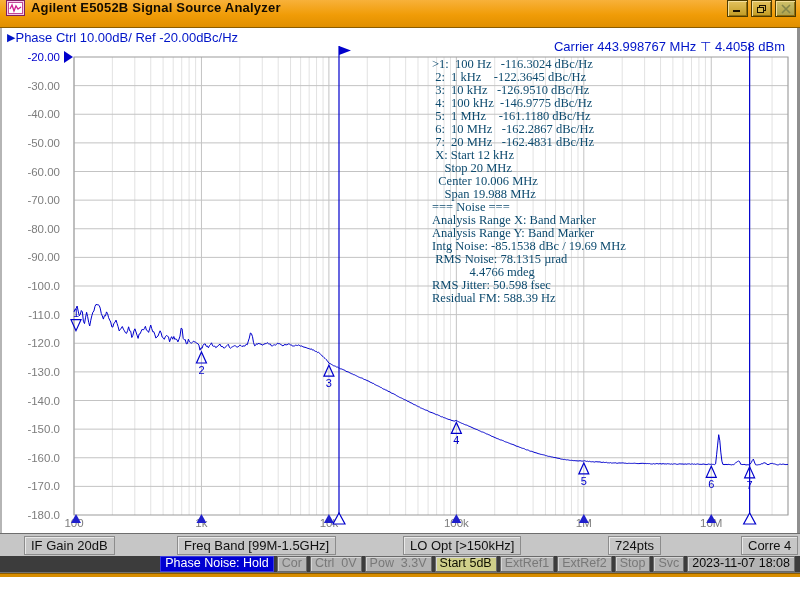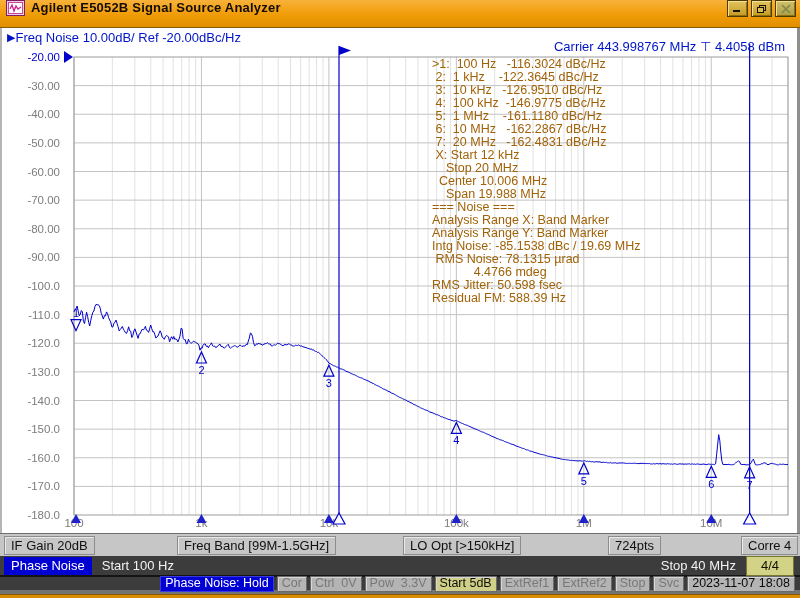--- a/index.html
+++ b/index.html
@@ -18,41 +18,41 @@
     box-shadow:inset 1px 1px 0 #f4df9a, inset -1px -1px 0 #8f6e10}
   .win-btn.disabled{background:linear-gradient(#cfc26a,#ad9f49)}
 
   
   .screen{position:relative;height:505px;flex:0 0 505px;background:#fff;
     border-left:2px solid #b5b5b5;border-right:3px solid #8f8f8f;overflow:hidden}
   .trace-header{position:absolute;left:5px;top:2px;font-size:13px;color:#0014c8;white-space:pre}
   .trace-header .arr{color:#0014c8;font-size:11px;vertical-align:1px}
   .carrier{position:absolute;top:11px;right:12px;font-size:13px;color:#0014c8;white-space:pre}
   #plot-svg{position:absolute;left:0;top:0}
-  #readout{position:absolute;left:430px;top:30px;color:#a16207;
-    font-family:Liberation Sans, sans-serif;
+  #readout{position:absolute;left:430px;top:30px;color:#0c4a6e;
+    font-family:Liberation Serif, serif;
     font-size:12.5px;line-height:13px;white-space:pre}
 
   
   .cellbar{position:relative;height:23px;flex:0 0 23px;background:#c6c6c6;border-top:1px solid #6e6e6e}
   .cell{position:absolute;top:2px;height:19px;line-height:17px;padding:0 6px;font-size:13px;color:#111;
     background:#c6c6c6;border:1px solid #8c8c8c;box-shadow:inset 1px 1px 0 #e9e9e9;white-space:pre}
 
   
   .tabbar{height:21px;flex:0 0 21px;background:#3c3c3c;display:flex;align-items:center;
     border-bottom:2px solid #141414;padding:0 4px;gap:10px}
   .tab-active{background:#0000d2;color:#fff;font-size:13px;padding:1px 7px 2px;white-space:pre}
   .tab-info{color:#f2f2f2;font-size:13px;white-space:pre}
   .tab-stop{margin-left:auto;color:#f2f2f2;font-size:13px;white-space:pre}
   .page-box{background:#d3d388;color:#101000;font-size:13px;padding:1px 14px 2px;
     border:1px solid #77772f;margin-right:2px;white-space:pre}
 
   
   .bottombar{height:17px;flex:0 0 17px;background:#3c3c3c;display:flex;align-items:center;
-    justify-content:flex-end;gap:3px;padding:0 5px 0 0;border-bottom:4px solid #737373}
+    justify-content:flex-end;gap:3px;padding:0 5px 0 0;border-bottom:1px solid #737373}
   .bbox{font-size:12.5px;line-height:13px;padding:0 4px 1px;border:1px solid #6a6a6a;
     box-shadow:inset 1px 1px 0 #d6d6d6;background:#b4b4b4;white-space:pre}
   .bbox.active{background:#0000d2;color:#fff;border-color:#3a3ae0;box-shadow:none}
   .bbox.disabled{color:#787878}
   .bbox.highlight{background:#cfcf8a;color:#101000}
   .bbox.normal{color:#0a0a0a}
 
   .bottom-strip{height:4px;flex:0 0 4px;background:#d88d00;border-top:1px solid #8a5c00}
 </style>
 </head>
@@ -199,39 +199,33 @@
         <polygon points="581.8124626335871,486 576.8124626335871,495 586.8124626335871,495" fill="#2020cc"></polygon>
         <path d="M709.2655782919838,438.29567875 L704.2655782919838,449.29567875 L714.2655782919838,449.29567875 Z" fill="none" stroke="#0000cc" stroke-width="1.2"></path>
         <text x="709.2655782919838" y="460.29567875" text-anchor="middle" font-size="11" fill="#0000cc">6</text>
         <polygon points="709.2655782919838,486 704.2655782919838,495 714.2655782919838,495" fill="#2020cc"></polygon>
         <path d="M747.6327891459919,438.85787375 L742.6327891459919,449.85787375 L752.6327891459919,449.85787375 Z" fill="none" stroke="#0000cc" stroke-width="1.2"></path>
         <text x="747.6327891459919" y="460.85787375" text-anchor="middle" font-size="11" fill="#0000cc">7</text>
         <polygon points="747.6327891459919,486 742.6327891459919,495 752.6327891459919,495" fill="#2020cc"></polygon>
         <polygon points="336.9981278272775,485 330.9981278272775,496 342.9981278272775,496" fill="#ffffff" stroke="#0000cc" stroke-width="1.2"></polygon>
         <polygon points="747.6327891459919,485 741.6327891459919,496 753.6327891459919,496" fill="#ffffff" stroke="#0000cc" stroke-width="1.2"></polygon>
       </svg>
-    <div class="trace-header"><span class="arr">▶</span><span>Freq Noise 10.00dB/ Ref -20.00dBc/Hz</span></div>
+    <div class="trace-header"><span class="arr">▶</span><span>Phase Ctrl 10.00dB/ Ref -20.00dBc/Hz</span></div>
     <div class="carrier"><span>Carrier 443.998767 MHz</span><span> </span><span>⊤</span><span> </span><span>4.4058 dBm</span></div>
     <div id="readout"><div>&gt;1:  100 Hz   -116.3024 dBc/Hz</div><div> 2:  1 kHz    -122.3645 dBc/Hz</div><div> 3:  10 kHz   -126.9510 dBc/Hz</div><div> 4:  100 kHz  -146.9775 dBc/Hz</div><div> 5:  1 MHz    -161.1180 dBc/Hz</div><div> 6:  10 MHz   -162.2867 dBc/Hz</div><div> 7:  20 MHz   -162.4831 dBc/Hz</div><div> X: Start 12 kHz</div><div>    Stop 20 MHz</div><div>  Center 10.006 MHz</div><div>    Span 19.988 MHz</div><div>=== Noise ===</div><div>Analysis Range X: Band Marker</div><div>Analysis Range Y: Band Marker</div><div>Intg Noise: -85.1538 dBc / 19.69 MHz</div><div> RMS Noise: 78.1315 µrad</div><div>            4.4766 mdeg</div><div>RMS Jitter: 50.598 fsec</div><div>Residual FM: 588.39 Hz</div></div>
   </div>
 
   <div class="cellbar">
-    <span class="cell" style="left:4px">IF Gain 20dB</span>
+    <span class="cell" style="left:24px">IF Gain 20dB</span>
     <span class="cell" style="left:177px">Freq Band [99M-1.5GHz]</span>
     <span class="cell" style="left:403px">LO Opt [&gt;150kHz]</span>
     <span class="cell" style="left:608px">724pts</span>
     <span class="cell" style="left:741px">Corre 4</span>
   </div>
 
-  <div class="tabbar">
-    <span class="tab-active">Phase Noise</span>
-    <span class="tab-info">Start 100 Hz</span>
-    <span class="tab-stop">Stop 40 MHz</span>
-    <span class="page-box">4/4</span>
-  </div>
 
   <div class="bottombar">
     <span class="bbox active">Phase Noise: Hold</span>
     <span class="bbox disabled">Cor</span>
     <span class="bbox disabled">Ctrl  0V</span>
     <span class="bbox disabled">Pow  3.3V</span>
     <span class="bbox highlight">Start 5dB</span>
     <span class="bbox disabled">ExtRef1</span>
     <span class="bbox disabled">ExtRef2</span>
     <span class="bbox disabled">Stop</span>

